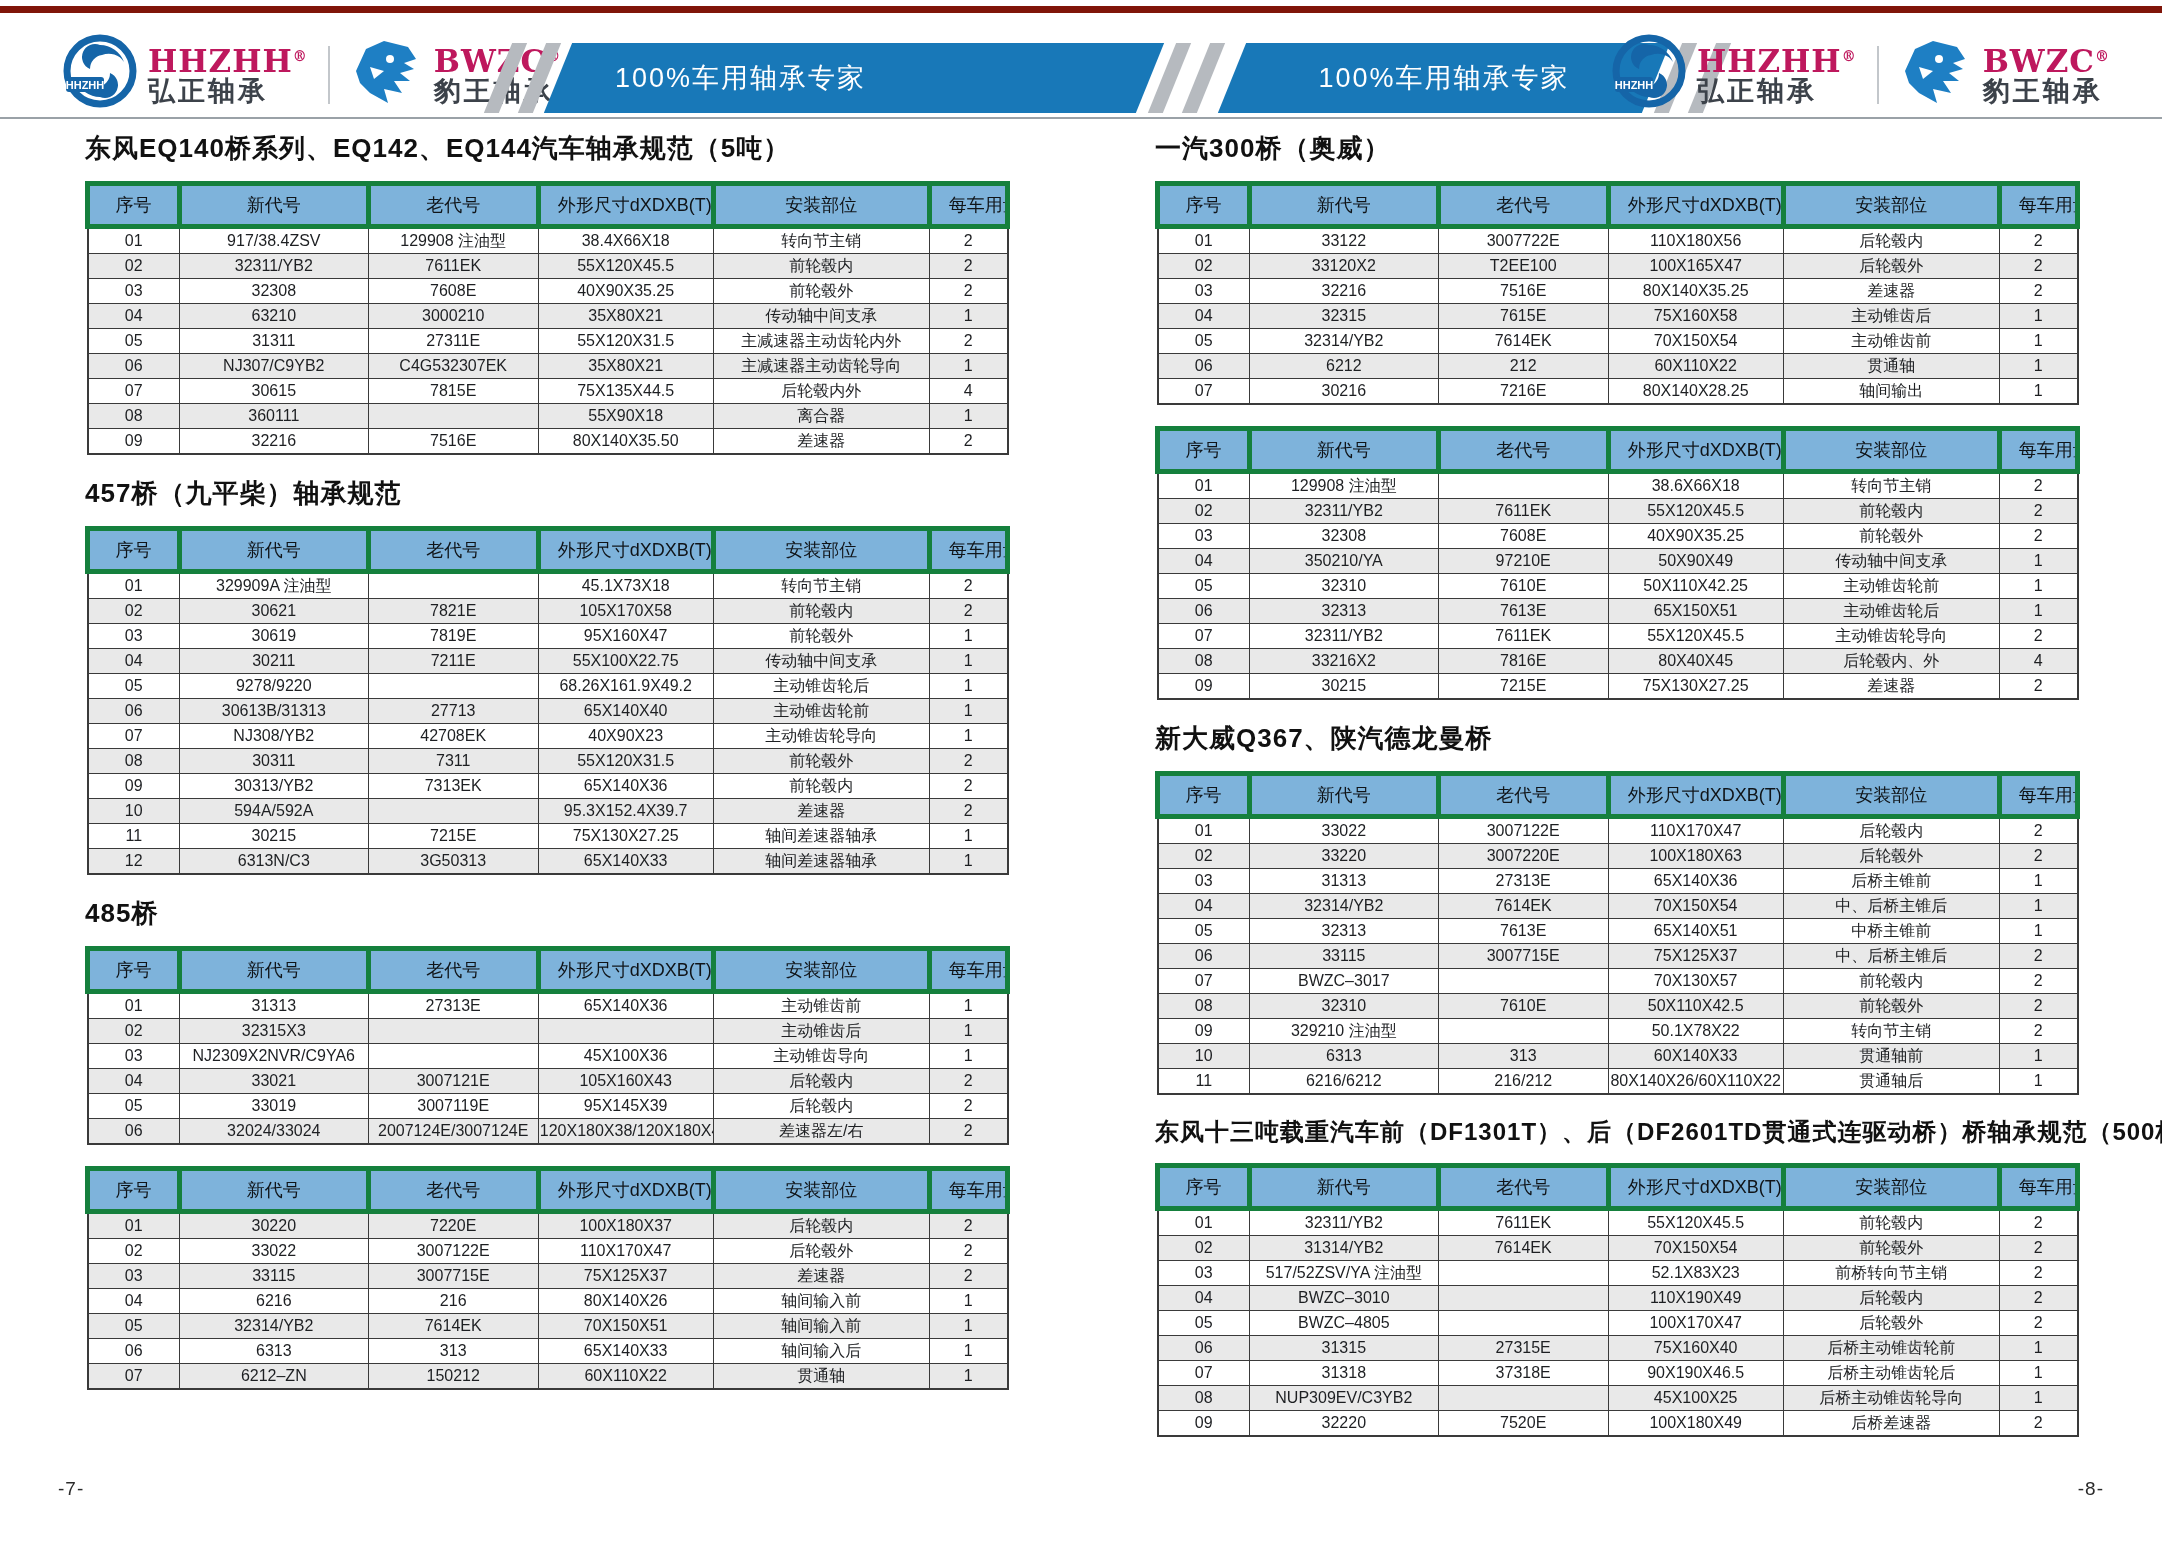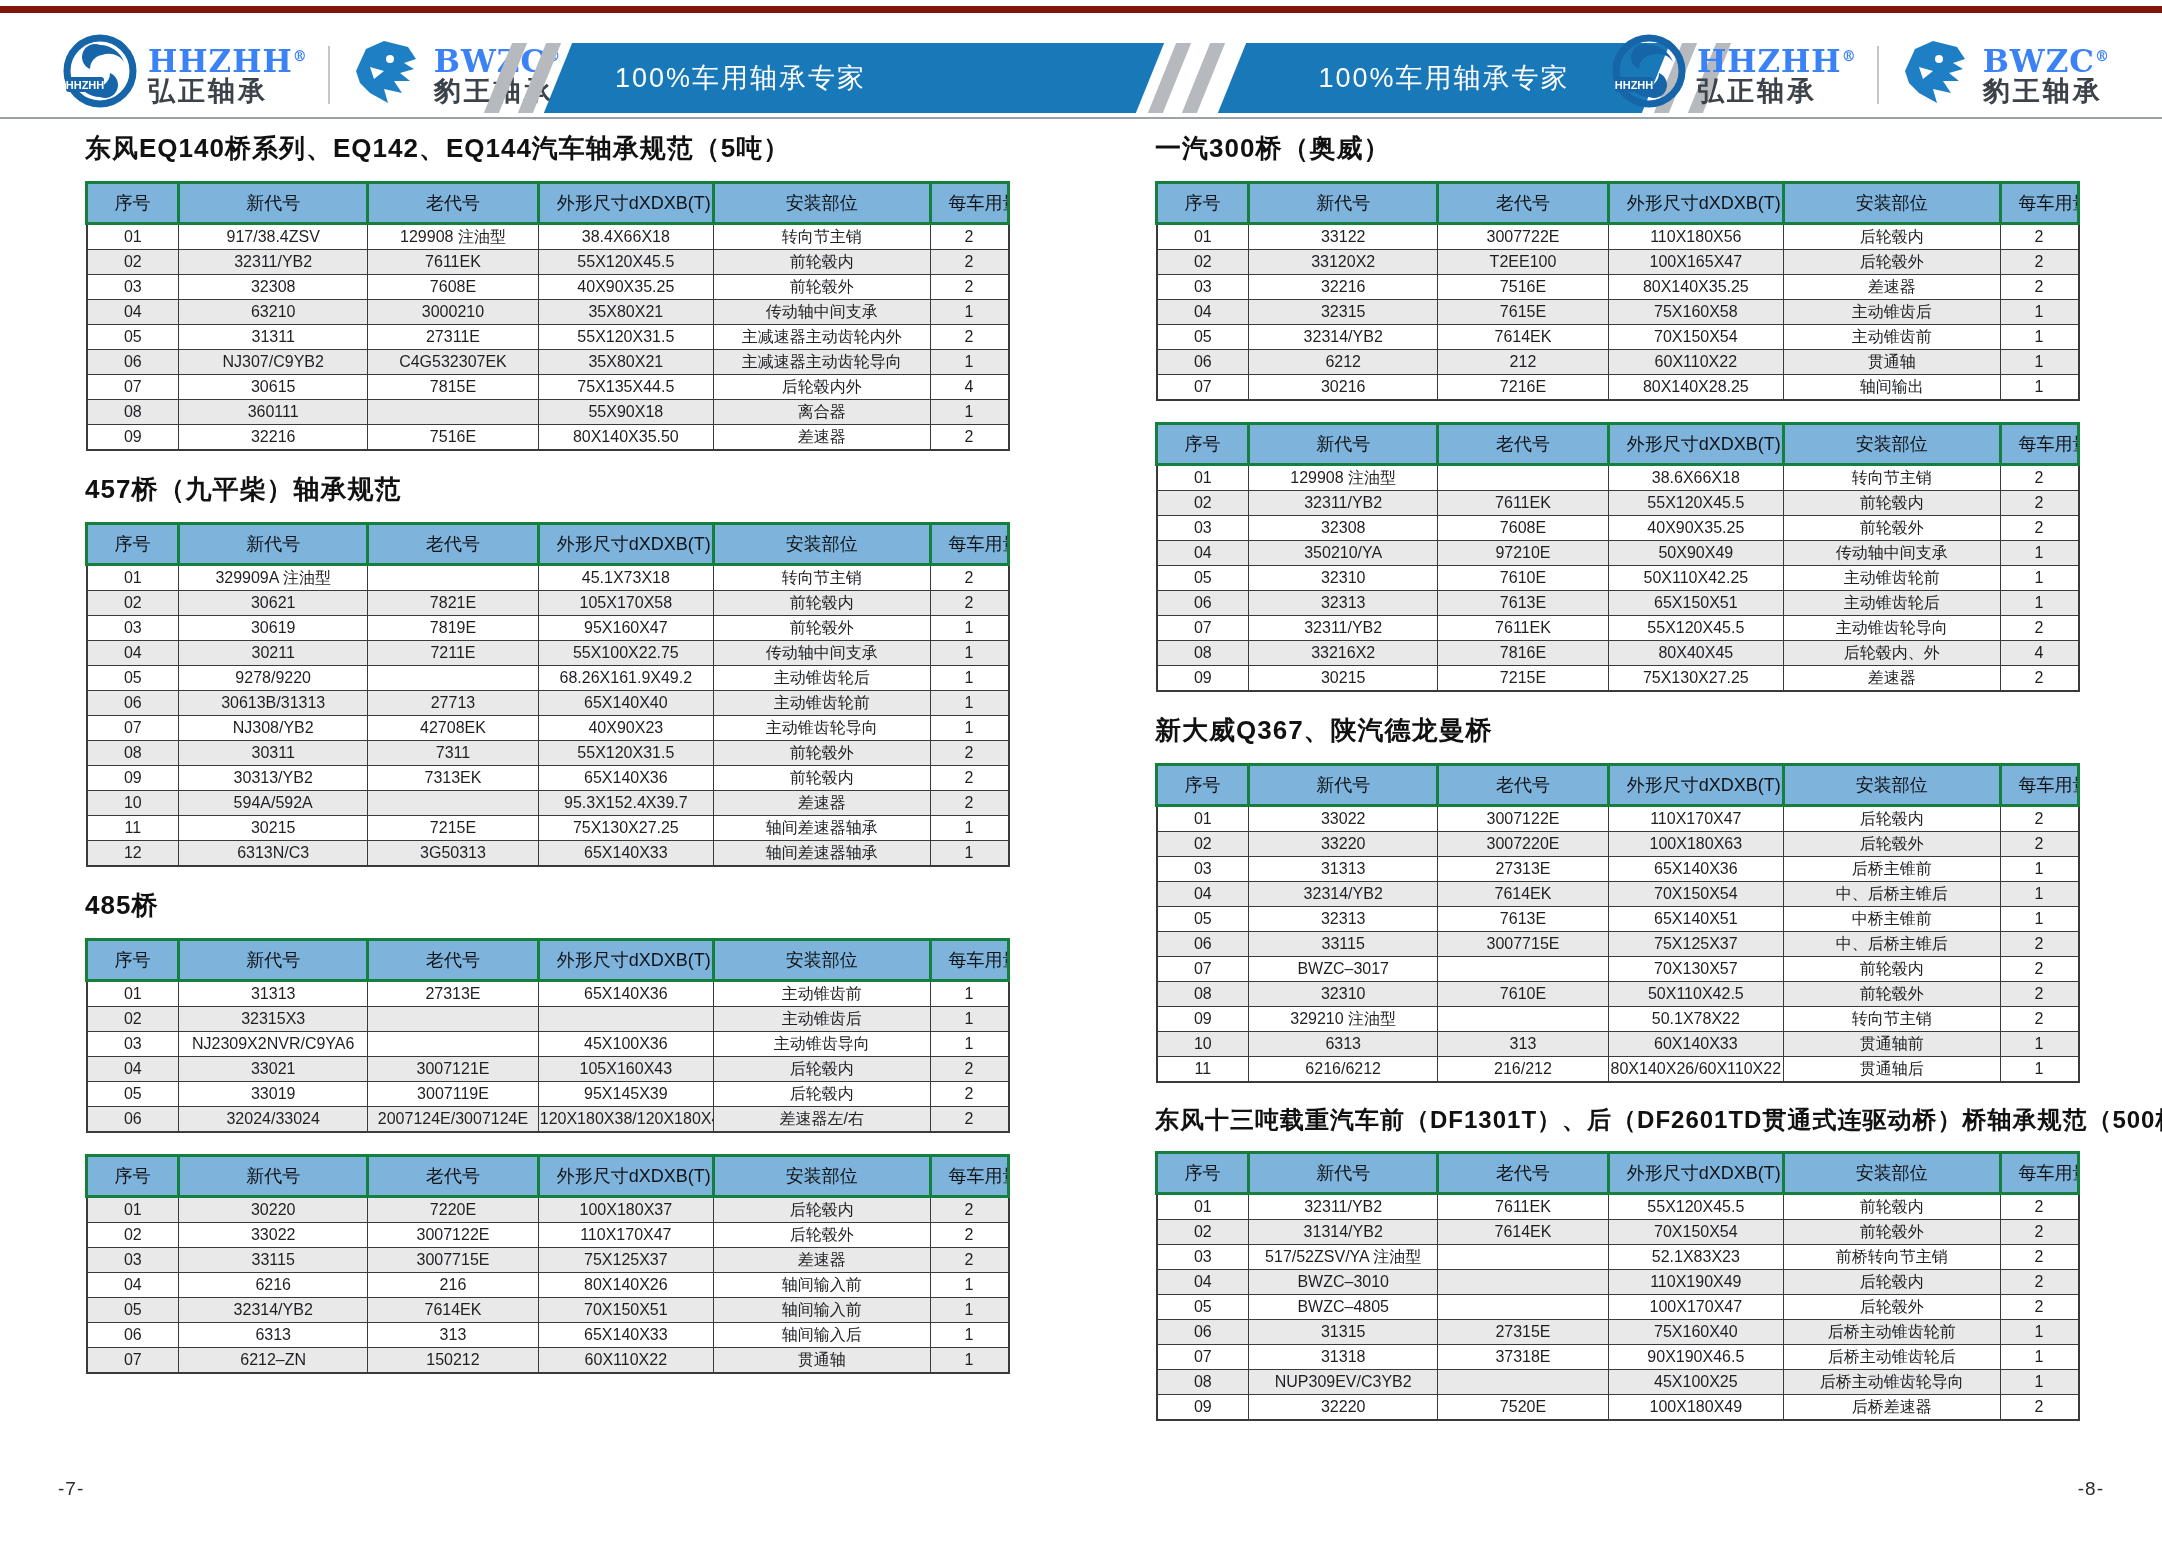--- a/index.html
+++ b/index.html
@@ -10,21 +10,21 @@
   .topline { position:absolute; left:0; top:6px; width:100%; height:7px; background:#801509; }
   .header { position:absolute; left:0; top:13px; width:100%; height:104px; background:#ffffff; }
   .header-rule { position:absolute; left:0; top:117px; width:100%; height:2px; background:#9aa1a7; }
 
   .logo-group { position:absolute; top:20px; height:84px; display:flex; align-items:center; }
   .logo-group.lg-left { left:62px; }
   .logo-group.lg-right { right:52px; }
   .brand { display:flex; align-items:center; }
   .brand-mark { display:inline-block; }
   .brand-text { margin-left:10px; line-height:1.05; }
-  .brand-en { font-family:"DejaVu Serif","Liberation Serif",serif; font-weight:bold; font-size:31px; color:#3b82f6; letter-spacing:1px; white-space:nowrap; }
+  .brand-en { font-family:"DejaVu Serif","Liberation Serif",serif; font-weight:bold; font-size:31px; color:#be185d; letter-spacing:1px; white-space:nowrap; }
   .brand-en sup { font-size:14px; }
   .brand-cn { font-size:27px; font-weight:bold; color:#3c424a; letter-spacing:3px; white-space:nowrap; }
   .logo-divider { width:2px; height:58px; background:#c3c7cb; margin:0 20px; }
 
   
   .banner { position:absolute; left:0; top:30px; width:100%; height:70px; }
   .bluebar { position:absolute; top:0; height:70px; background:#1878b8; transform:skewX(-22deg); }
   .bb-left  { left:558px;  width:592px; }
   .bb-right { left:1232px; width:424px; }
   .stripe { position:absolute; top:0; height:70px; width:15px; background:#b6babf; transform:skewX(-22deg); }
@@ -33,21 +33,21 @@
   .slogan-2 { left:1232px; width:424px; text-align:center; }
 
   
   .main { position:absolute; left:0; top:131px; width:100%; display:flex; padding:0 82px 0 85px; gap:145px; }
   .pcol { width:925px; }
 
   .tblock { margin-bottom:21px; }
   .tbl-title { font-size:26px; font-weight:bold; color:#111; letter-spacing:1px; margin-bottom:15px; white-space:nowrap; }
 
   table.btable { width:100%; border-collapse:collapse; table-layout:fixed; border:2px solid #3a3a3a; }
-  .btable th { background:#7eb3db; font-weight:normal; color:#101418; font-size:18px; padding:7px 17px; border:3px solid #15803d; white-space:nowrap; overflow:hidden; }
+  .btable th { background:#7eb3db; font-weight:normal; color:#101418; font-size:18px; padding:7px 17px; border:5px solid #15803d; white-space:nowrap; overflow:hidden; }
   .btable td { font-size:16px; line-height:18px; color:#1d1f22; text-align:center; padding:3px 1px; border:1px solid #3a3a3a; white-space:nowrap; overflow:hidden; }
   .btable tbody tr:nth-child(even) { background:#e9e9e9; }
   .btable tbody tr:nth-child(odd)  { background:#ffffff; }
   .btable.alt tbody tr:nth-child(odd)  { background:#e9e9e9; }
   .btable.alt tbody tr:nth-child(even) { background:#ffffff; }
 
   
   .pageno { position:absolute; bottom:42px; font-size:19px; color:#2a2a2a; letter-spacing:1px; }
   .pn-left { left:58px; }
   .pn-right { right:58px; }

